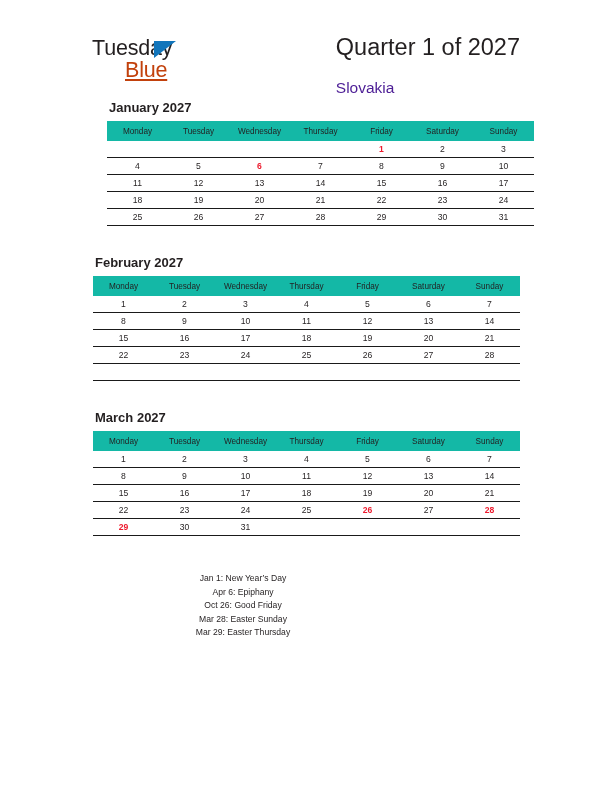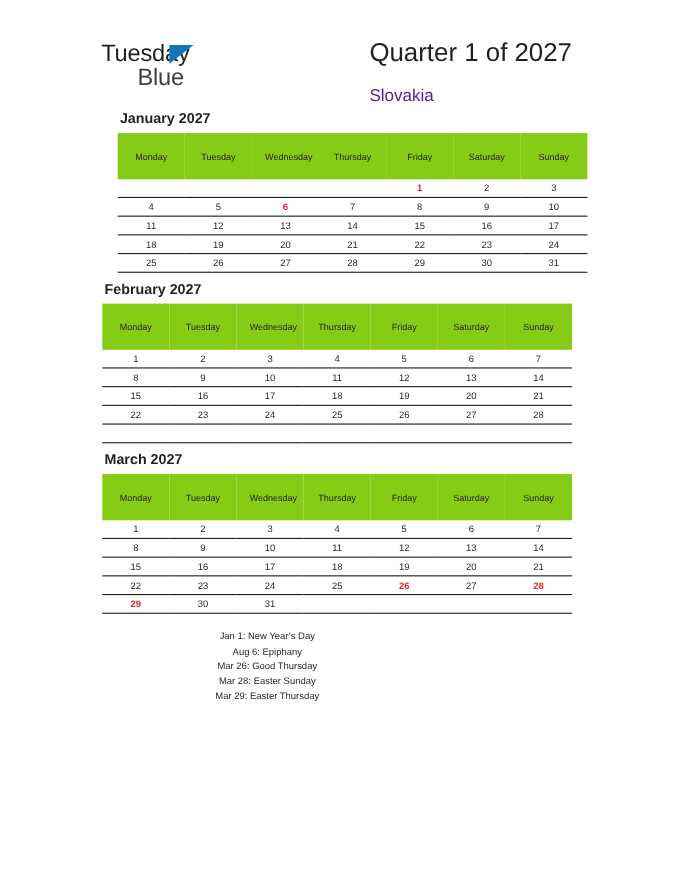--- a/index.html
+++ b/index.html
@@ -49,22 +49,23 @@
     height: 0;
     border-top: 17px solid #1175bb;
     border-right: 22px solid transparent;
   }
   .logo-blue {
     position: absolute;
     left: 33px;
     top: 22px;
     font-size: 21.5px;
     letter-spacing: -0.2px;
-    color: #404040;
-    font-family: "Liberation Sans", sans-serif;
+    color: #c2410c;
+    font-family: "Liberation Sans", sans-serif;
+    text-decoration: underline;
   }
   .title-block {
     position: absolute;
     right: 92px;
     top: 33px;
     text-align: left;
   }
   .quarter-title {
     font-size: 23.5px;
     color: #231f20;
@@ -99,29 +100,29 @@
     line-height: 16px;
     font-family: "Liberation Sans", sans-serif;
   }
 
   table.month-table {
     border-collapse: collapse;
     width: 427px;
     table-layout: fixed;
   }
   table.month-table th {
-    background: #84cc16;
+    background: #14b8a6;
     font-size: 8.2px;
     font-weight: normal;
     color: #231f20;
     height: 18px;
     text-align: center;
     vertical-align: middle;
     border: none;
-    padding: 12px;
+    padding: 1px;
     font-family: "Liberation Sans", sans-serif;
   }
   table.month-table td {
     font-size: 8.6px;
     color: #231f20;
     height: 16px;
     text-align: center;
     vertical-align: middle;
     border-bottom: 1.1px solid #1a1a1a;
     padding: 0;
@@ -362,17 +363,17 @@
           <td class="empty-cell">&nbsp;</td>
           <td class="empty-cell">&nbsp;</td>
           <td class="empty-cell">&nbsp;</td>
         </tr>
       </tbody>
   </table>
 </div>
 
 <div class="holiday-legend">
     <div class="holiday-legend-item">Jan 1: New Year’s Day</div>
-    <div class="holiday-legend-item">Aug 6: Epiphany</div>
-    <div class="holiday-legend-item">Mar 26: Good Thursday</div>
+    <div class="holiday-legend-item">Apr 6: Epiphany</div>
+    <div class="holiday-legend-item">Oct 26: Good Friday</div>
     <div class="holiday-legend-item">Mar 28: Easter Sunday</div>
     <div class="holiday-legend-item">Mar 29: Easter Thursday</div>
   </div>
 
 </body></html>

